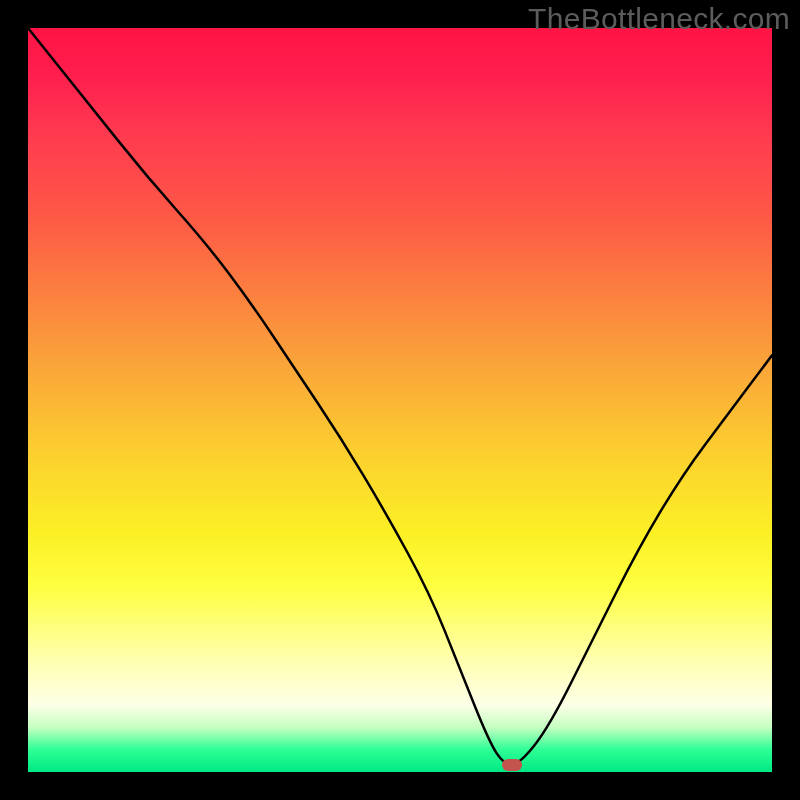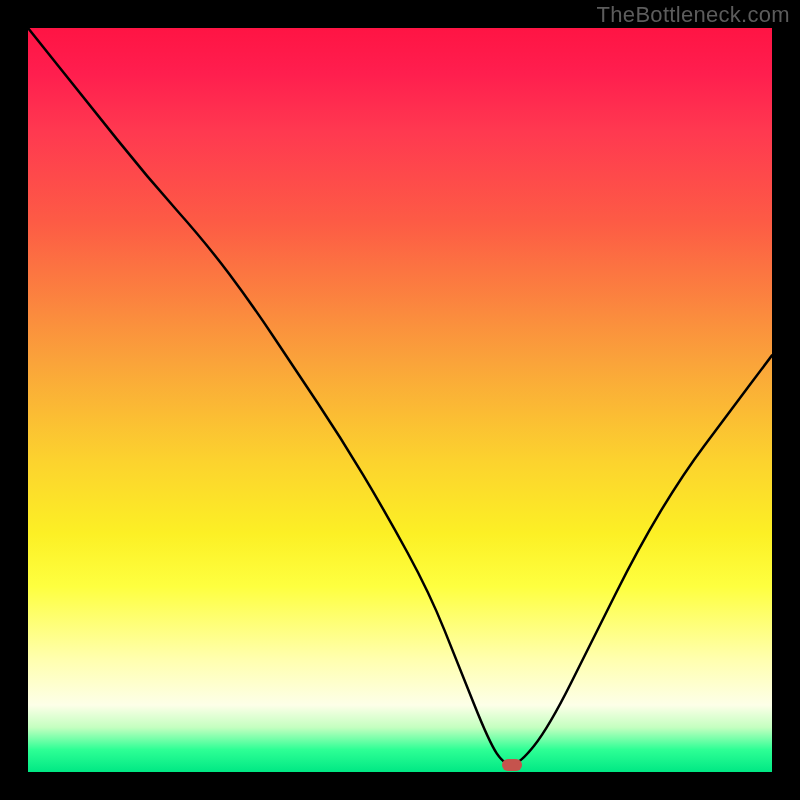--- a/index.html
+++ b/index.html
@@ -15,21 +15,21 @@
     position: relative;
     width: 800px;
     height: 800px;
     background: #000;
   }
   .watermark {
     position: absolute;
     top: 2px;
     right: 10px;
     color: #5c5c5c;
-    font-size: 22px;
+    font-size: 30px;
     font-weight: 500;
     letter-spacing: 0.3px;
     z-index: 5;
     user-select: none;
   }
   .plot-area {
     position: absolute;
     
     left: 28px;
     top: 28px;

